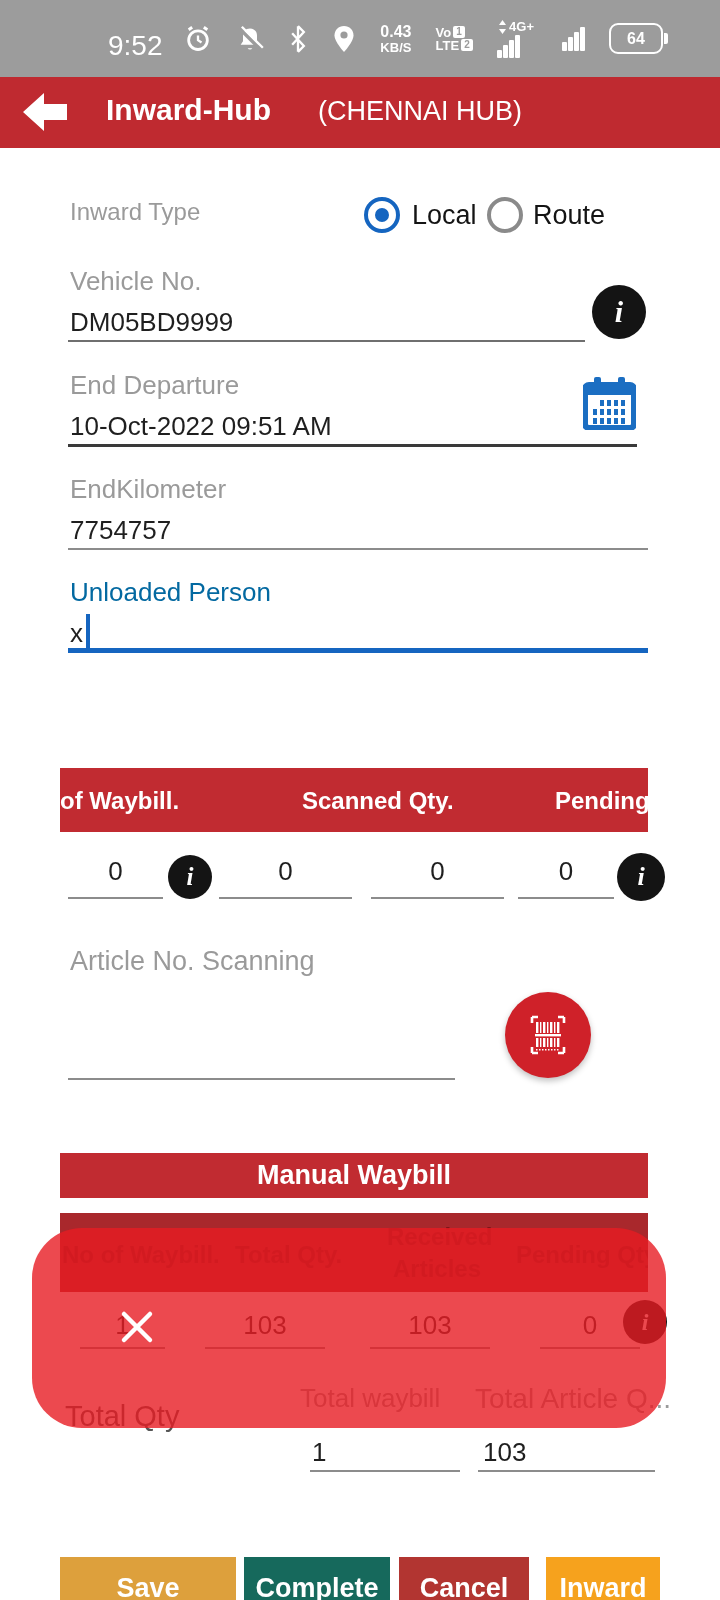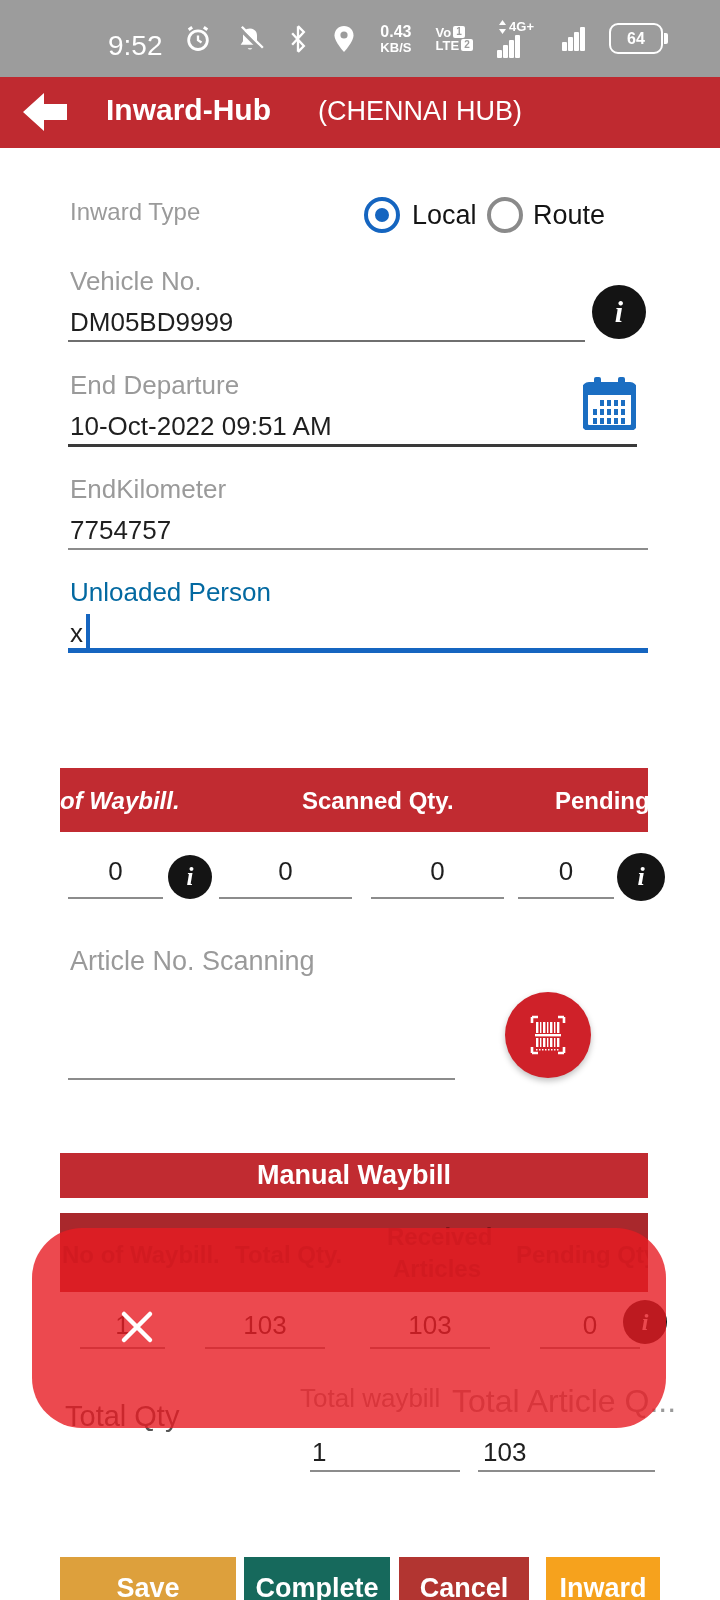--- a/index.html
+++ b/index.html
@@ -195,21 +195,21 @@
   <div class="lbl" style="left:70px;top:474px;font-size:26px;">EndKilometer</div>
   <div class="val" style="left:70px;top:515px;">7754757</div>
   <div class="uline" style="left:68px;top:548px;width:580px;"></div>
 
   <div class="lbl" style="left:70px;top:577px;font-size:26px;color:#0369a1;">Unloaded Person</div>
   <div class="val" style="left:70px;top:618px;">x</div>
   <div class="cursor" style="left:86px;top:614px;"></div>
   <div class="uline" style="left:68px;top:648px;width:580px;height:5px;background:#1565c0;"></div>
 
   <div class="thead" style="top:768px;height:64px;background:#c12b31;">
-    <span class="c" style="left:0px;top:19px;font-style:italic;">of Waybill.</span>
+    <span class="c" style="left:0px;top:19px;">of Waybill.</span>
     <span class="c" style="left:229px;top:19px;margin-left:13px;">Scanned Qty.</span>
     <span class="c" style="left:495px;top:19px;">Pending Q</span>
   </div>
   <div class="zero-f" style="left:68px;top:856px;width:95px;">0</div>
   <div class="uline" style="left:68px;top:897px;width:95px;"></div>
   <div class="info" style="left:168px;top:855px;width:44px;height:44px;font-size:25px;">i</div>
   <div class="zero-f" style="left:219px;top:856px;width:133px;">0</div>
   <div class="uline" style="left:219px;top:897px;width:133px;"></div>
   <div class="zero-f" style="left:371px;top:856px;width:133px;">0</div>
   <div class="uline" style="left:371px;top:897px;width:133px;"></div>
@@ -263,21 +263,21 @@
   <div class="uline" style="left:80px;top:1347px;width:85px;"></div>
   <div class="zero-f" style="left:205px;top:1310px;width:120px;color:#2a2a2a;">103</div>
   <div class="uline" style="left:205px;top:1347px;width:120px;"></div>
   <div class="zero-f" style="left:370px;top:1310px;width:120px;color:#2a2a2a;">103</div>
   <div class="uline" style="left:370px;top:1347px;width:120px;"></div>
   <div class="zero-f" style="left:540px;top:1310px;width:100px;color:#2a2a2a;">0</div>
   <div class="uline" style="left:540px;top:1347px;width:100px;"></div>
   <div class="info" style="left:623px;top:1300px;width:44px;height:44px;font-size:24px;">i</div>
 
   <div class="lbl" style="left:300px;top:1383px;font-size:26px;">Total waybill</div>
-  <div class="lbl" style="left:452px;top:1383px;font-size:32px;">Total Article Q...</div>
+  <div class="lbl" style="left:475px;top:1383px;font-size:28px;">Total Article Q...</div>
   <div class="lbl" style="left:65px;top:1400px;font-size:29px;color:#555;">Total Qty</div>
   <div class="val" style="left:312px;top:1437px;">1</div>
   <div class="uline" style="left:310px;top:1470px;width:150px;"></div>
   <div class="val" style="left:483px;top:1437px;">103</div>
   <div class="uline" style="left:478px;top:1470px;width:177px;"></div>
 
   <div class="toast">
     <span class="toast-x">
       <svg width="38" height="38" viewBox="0 0 38 38">
           <path d="M6 6 L32 32 M32 6 L6 32" stroke="#fff" stroke-width="4.5" stroke-linecap="round"></path>

